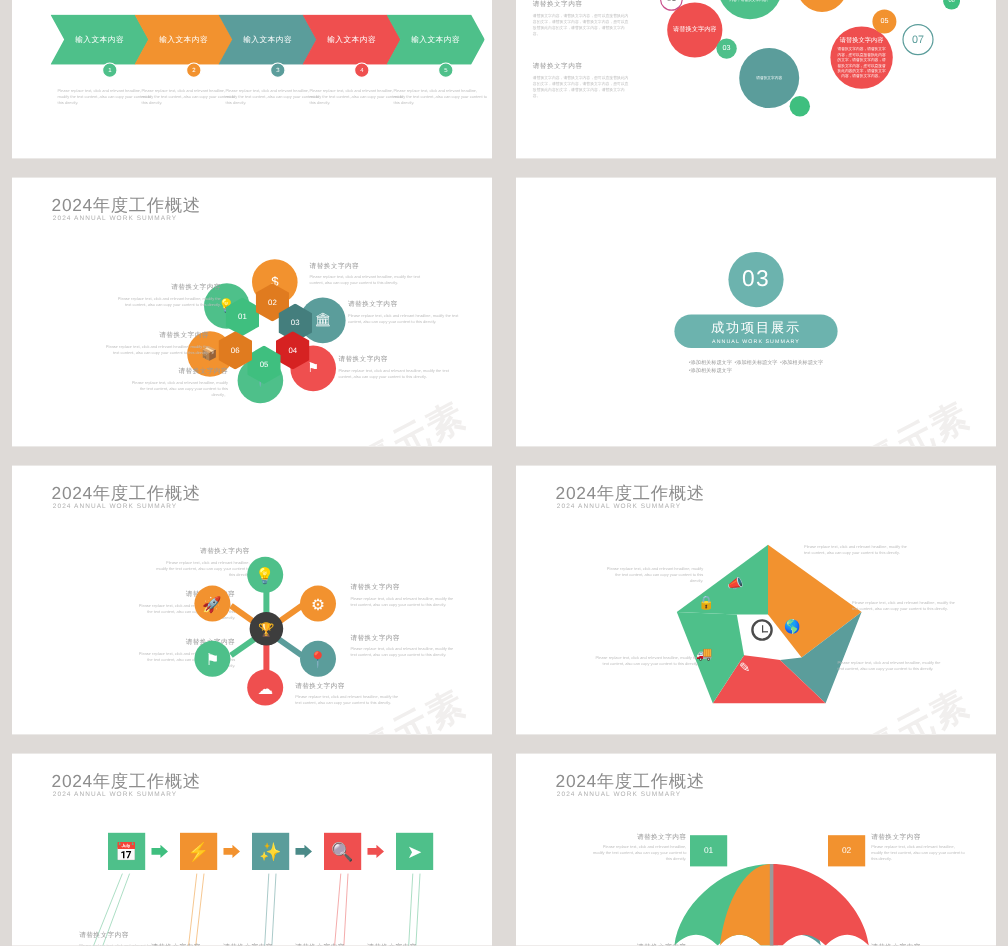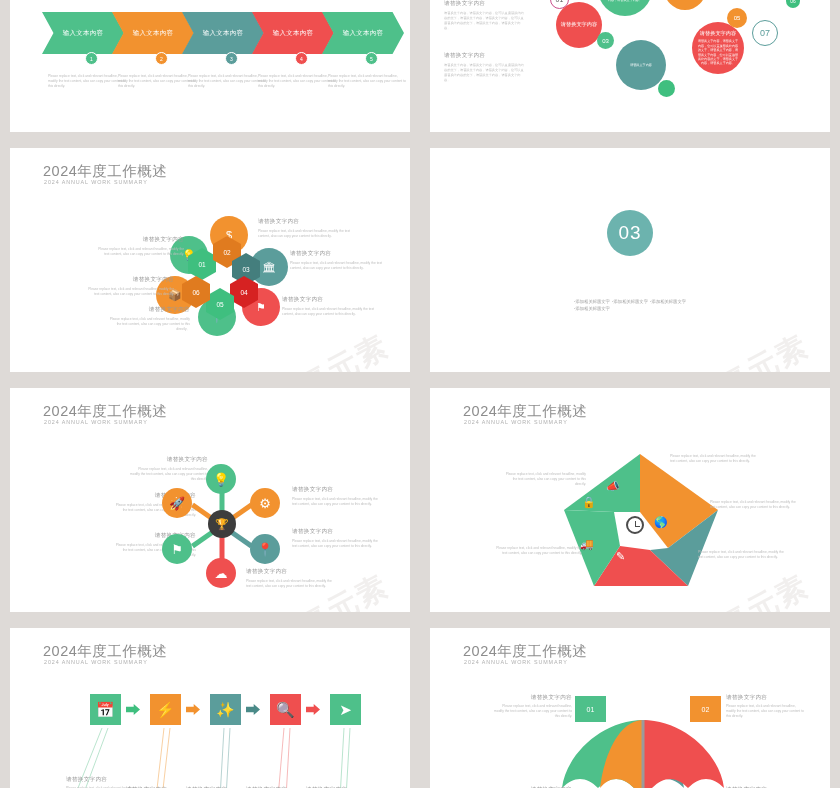--- a/index.html
+++ b/index.html
@@ -275,20 +275,24 @@
         <div class="cn">请替换文字内容</div>
         <div class="en r" style="margin-top:3px;width:86px;">Please replace text, click and relevant headline, modify the text content, also can copy your content to this directly.</div>
       </div>
     </div>
   </div>
 
   <div class="slide-cell c-r2">
     <div class="slide">
       <div class="wm">氢元素</div>
       <div class="sec-num" style="left:177px;top:62px;background:#6cb3ae">03</div>
+      <div class="sec-bar" style="left:132px;top:114px;background:#6cb3ae">
+        <div class="t">成功项目展示</div>
+        <div class="s">ANNUAL WORK SUMMARY</div>
+      </div>
       <div class="sec-bullets" style="left:144px;top:150px;">
         <div>添加相关标题文字</div>
         <div>添加相关标题文字</div>
         <div>添加相关标题文字</div>
         <div>添加相关标题文字</div>
       </div>
     </div>
   </div>
 
   <div class="slide-cell c-r3">

